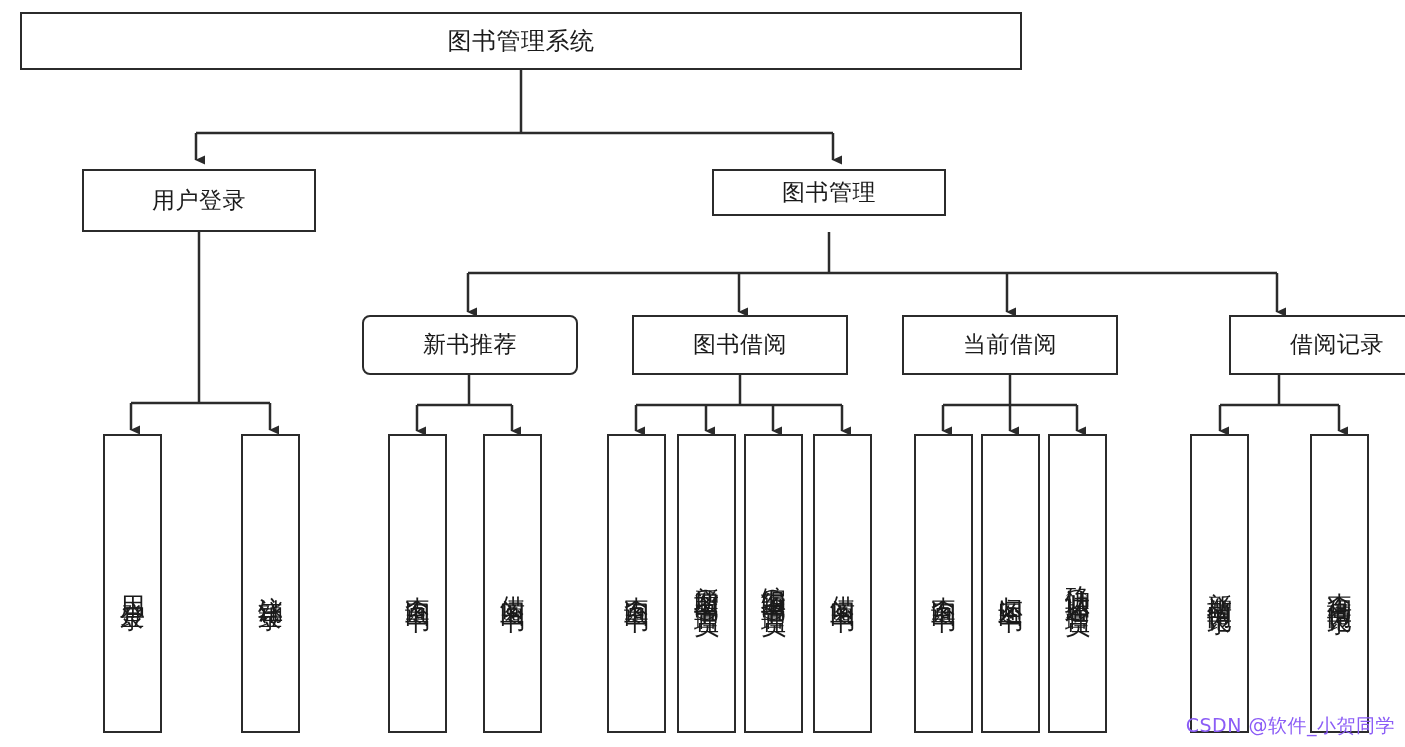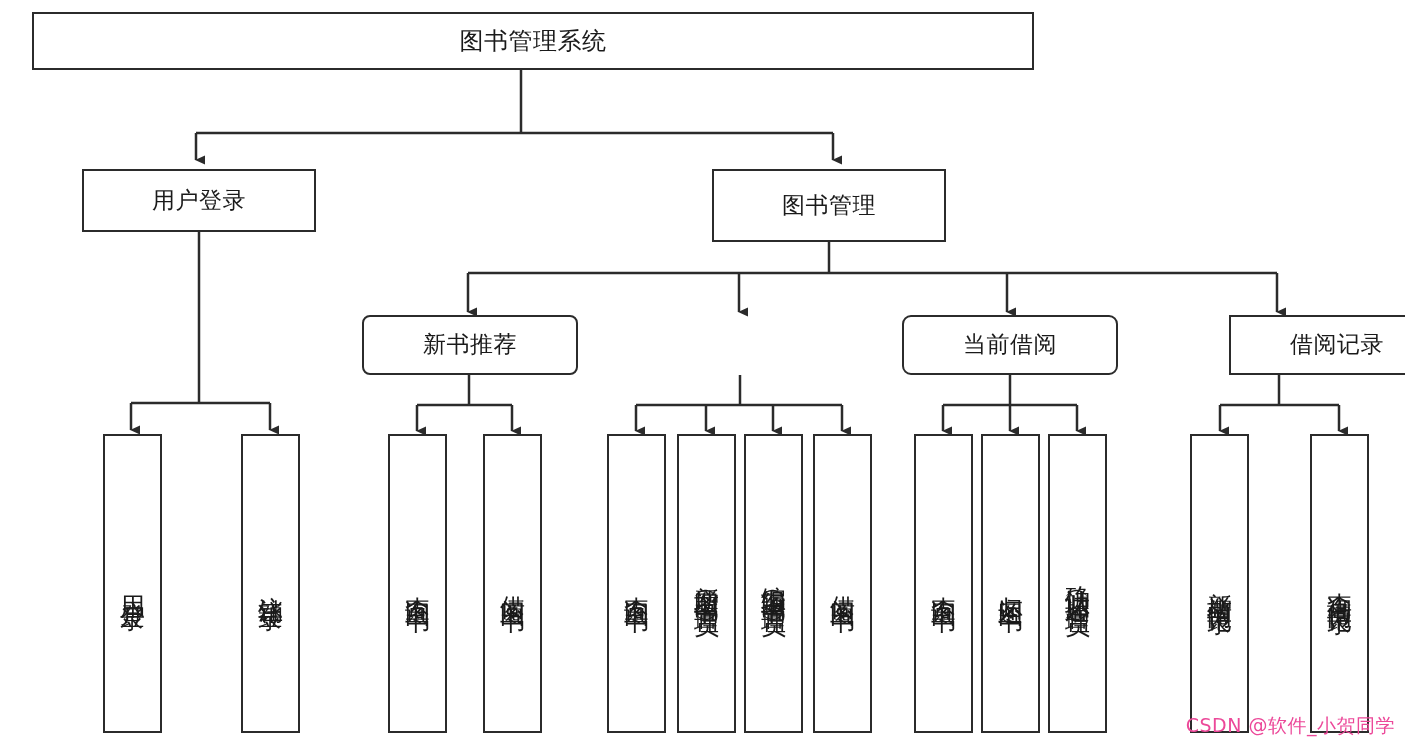--- a/index.html
+++ b/index.html
@@ -56,21 +56,21 @@
     line-height: 1;
     letter-spacing: 4px;
     white-space: nowrap;
     text-align: center;
   }
   .watermark {
     position: absolute;
     right: 10px;
     bottom: 8px;
     font-size: 19px;
-    color: #ec4899;
+    color: #8b5cf6;
     letter-spacing: 0.5px;
     white-space: nowrap;
   }
 </style>
 </head>
 <body>
 
 <div id="canvas">
 
   <svg id="edges" viewBox="0 0 1405 747" xmlns="http://www.w3.org/2000/svg">
@@ -116,38 +116,41 @@
       <path d="M 1010 405 L 1010 431" marker-end="url(#arrow)"></path>
       <path d="M 1077 405 L 1077 431" marker-end="url(#arrow)"></path>
 
       <path d="M 1279 375 L 1279 405"></path>
       <path d="M 1220 405 L 1339 405"></path>
       <path d="M 1220 405 L 1220 431" marker-end="url(#arrow)"></path>
       <path d="M 1339 405 L 1339 431" marker-end="url(#arrow)"></path>
     </g>
   </svg>
 
-  <div class="node horiz root" style="left:32px; top:12px; width:1002px; height:58px;">
+  <div class="node horiz root" style="left:20px; top:12px; width:1002px; height:58px;">
     <span class="label">图书管理系统</span>
   </div>
 
   <div class="node horiz" style="left:82px; top:169px; width:234px; height:63px;">
     <span class="label">用户登录</span>
   </div>
 
-  <div class="node horiz" style="left:712px; top:169px; width:234px; height:73px;text-align:center;">
+  <div class="node horiz" style="left:712px; top:169px; width:234px; height:47px;text-align:center;">
     <span class="label">图书管理</span>
   </div>
 
   <div class="node horiz" style="left:362px; top:315px; width:216px; height:60px;border-radius:8px;">
     <span class="label">新书推荐</span>
   </div>
 
-
-  <div class="node horiz" style="left:902px; top:315px; width:216px; height:60px;border-radius:9px;">
+  <div class="node horiz" style="left:632px; top:315px; width:216px; height:60px;">
+    <span class="label">图书借阅</span>
+  </div>
+
+  <div class="node horiz" style="left:902px; top:315px; width:216px; height:60px;">
     <span class="label">当前借阅</span>
   </div>
 
   <div class="node horiz" style="left:1229px; top:315px; width:216px; height:60px;">
     <span class="label">借阅记录</span>
   </div>
 
   <div class="node vert" style="left:103px; top:434px; width:59px; height:299px;">
     <span class="label">用户登录</span>
   </div>

